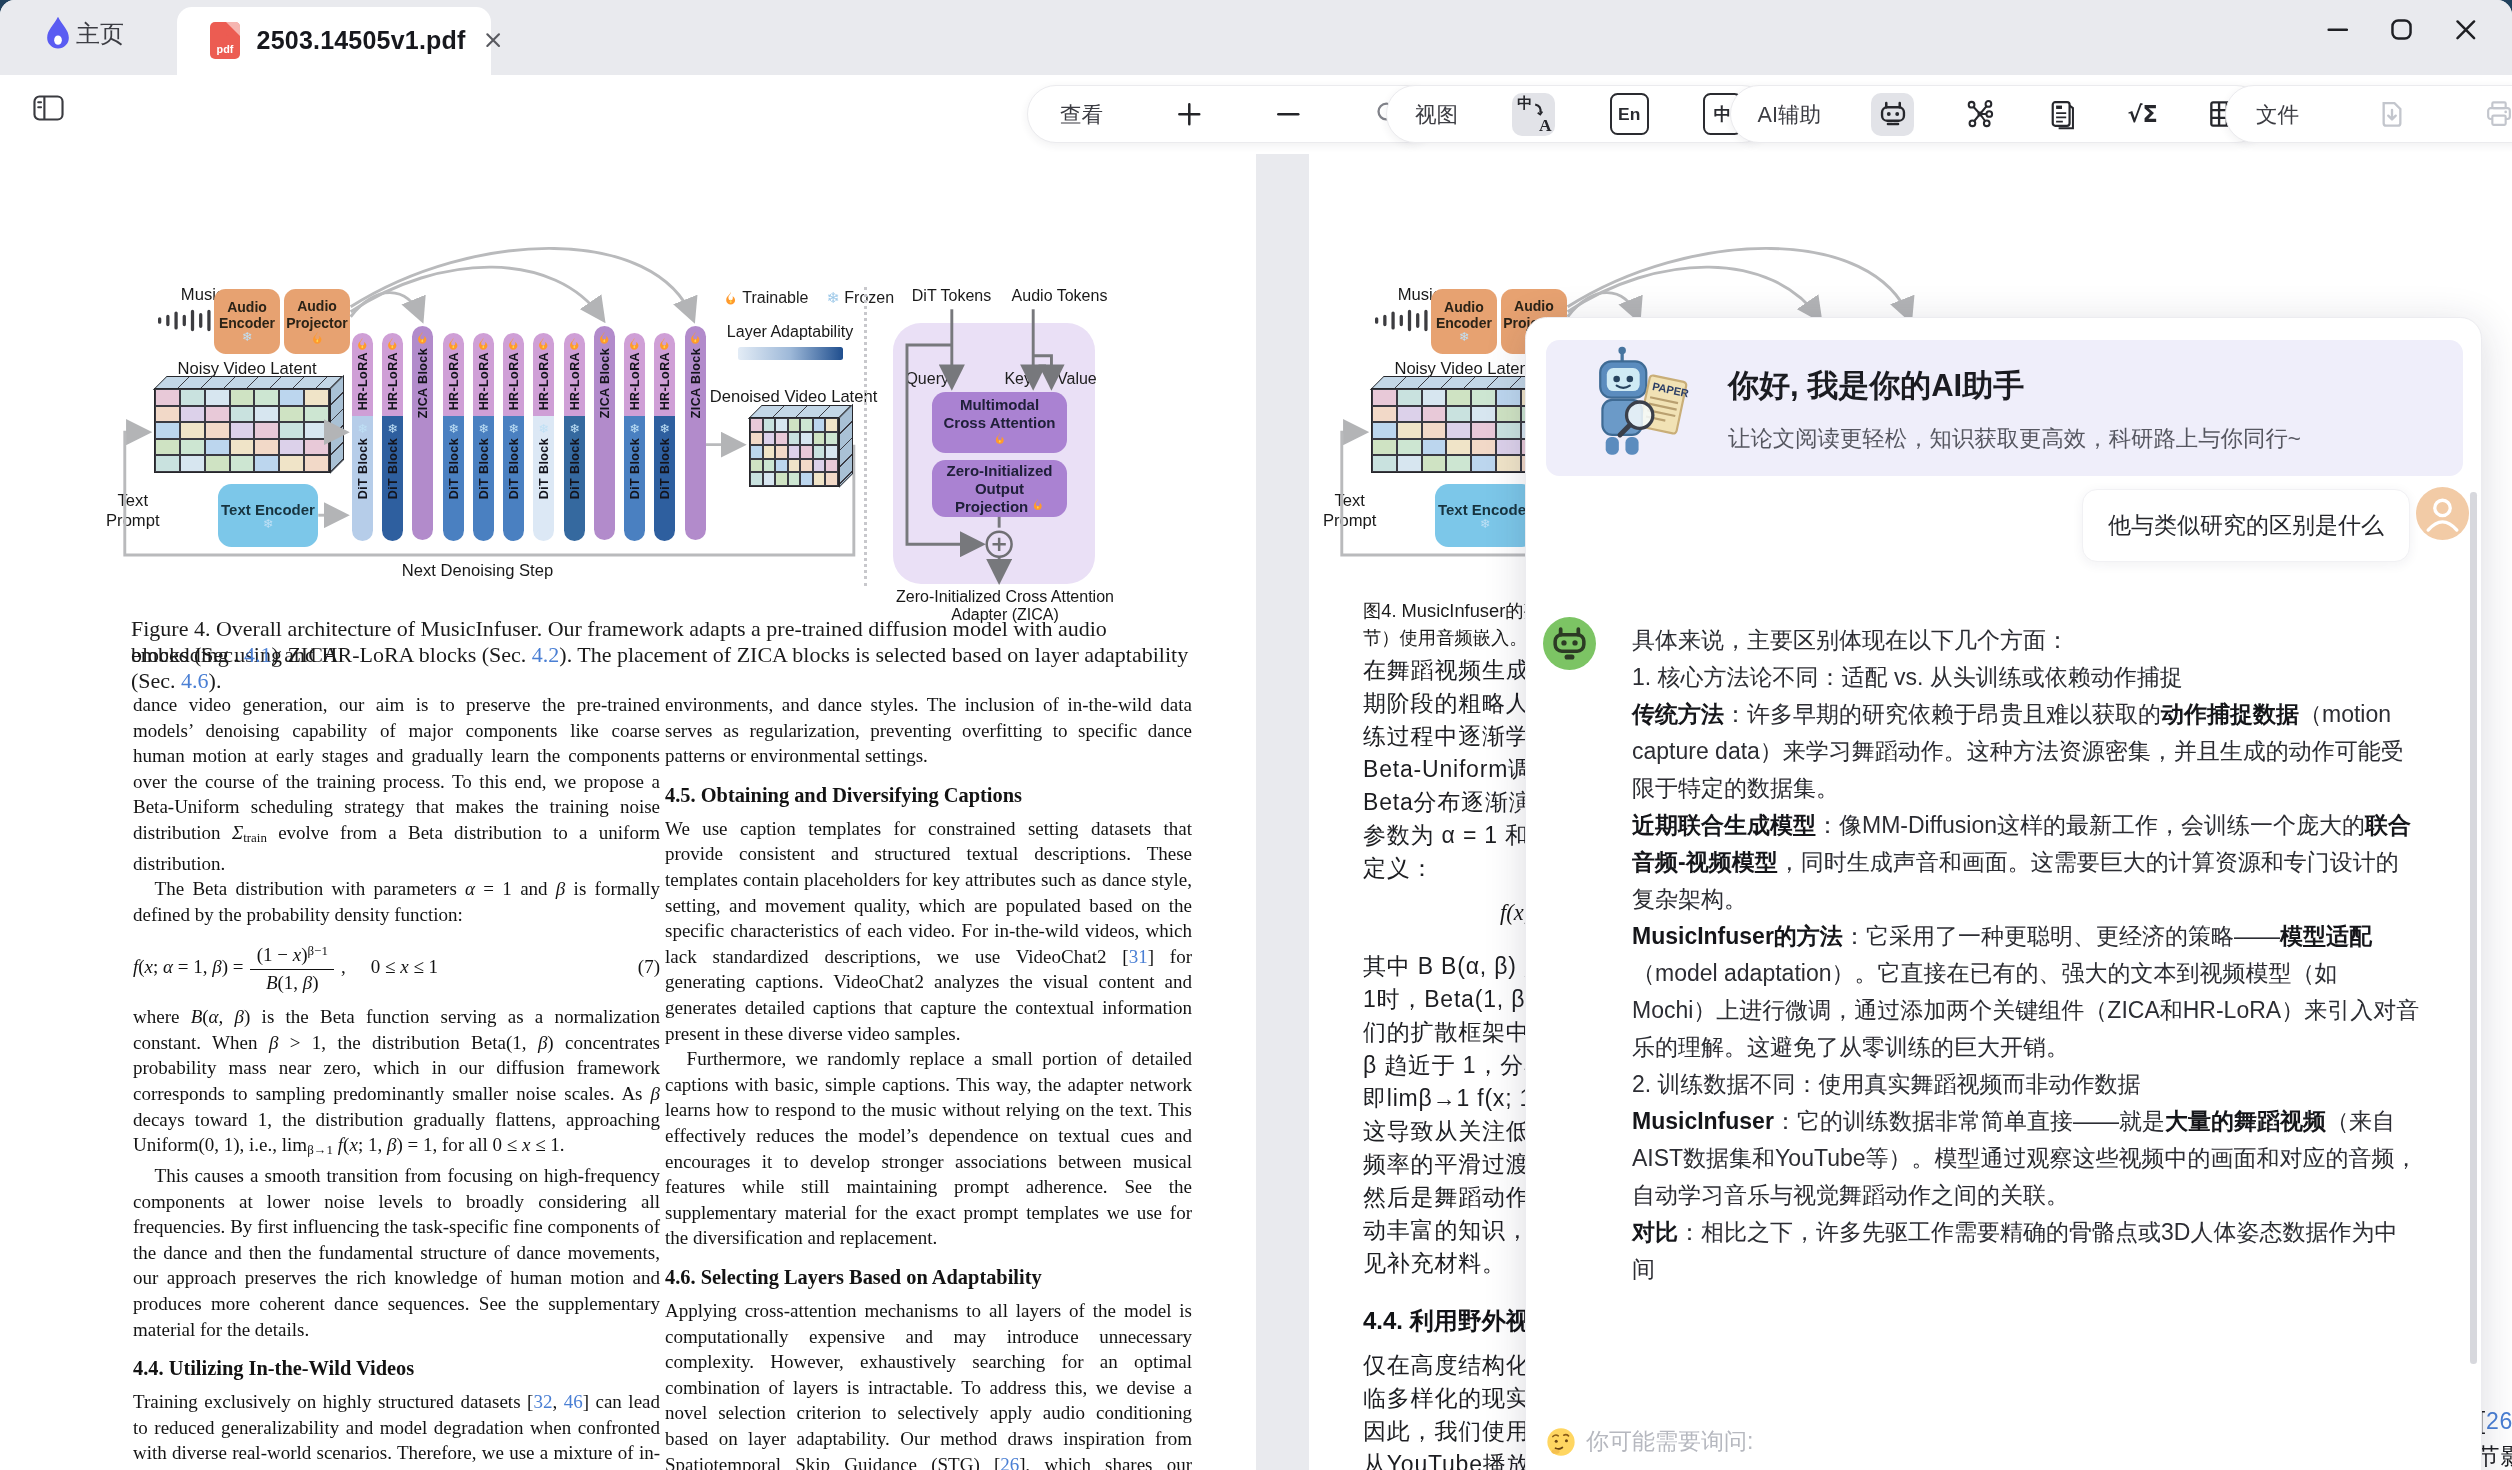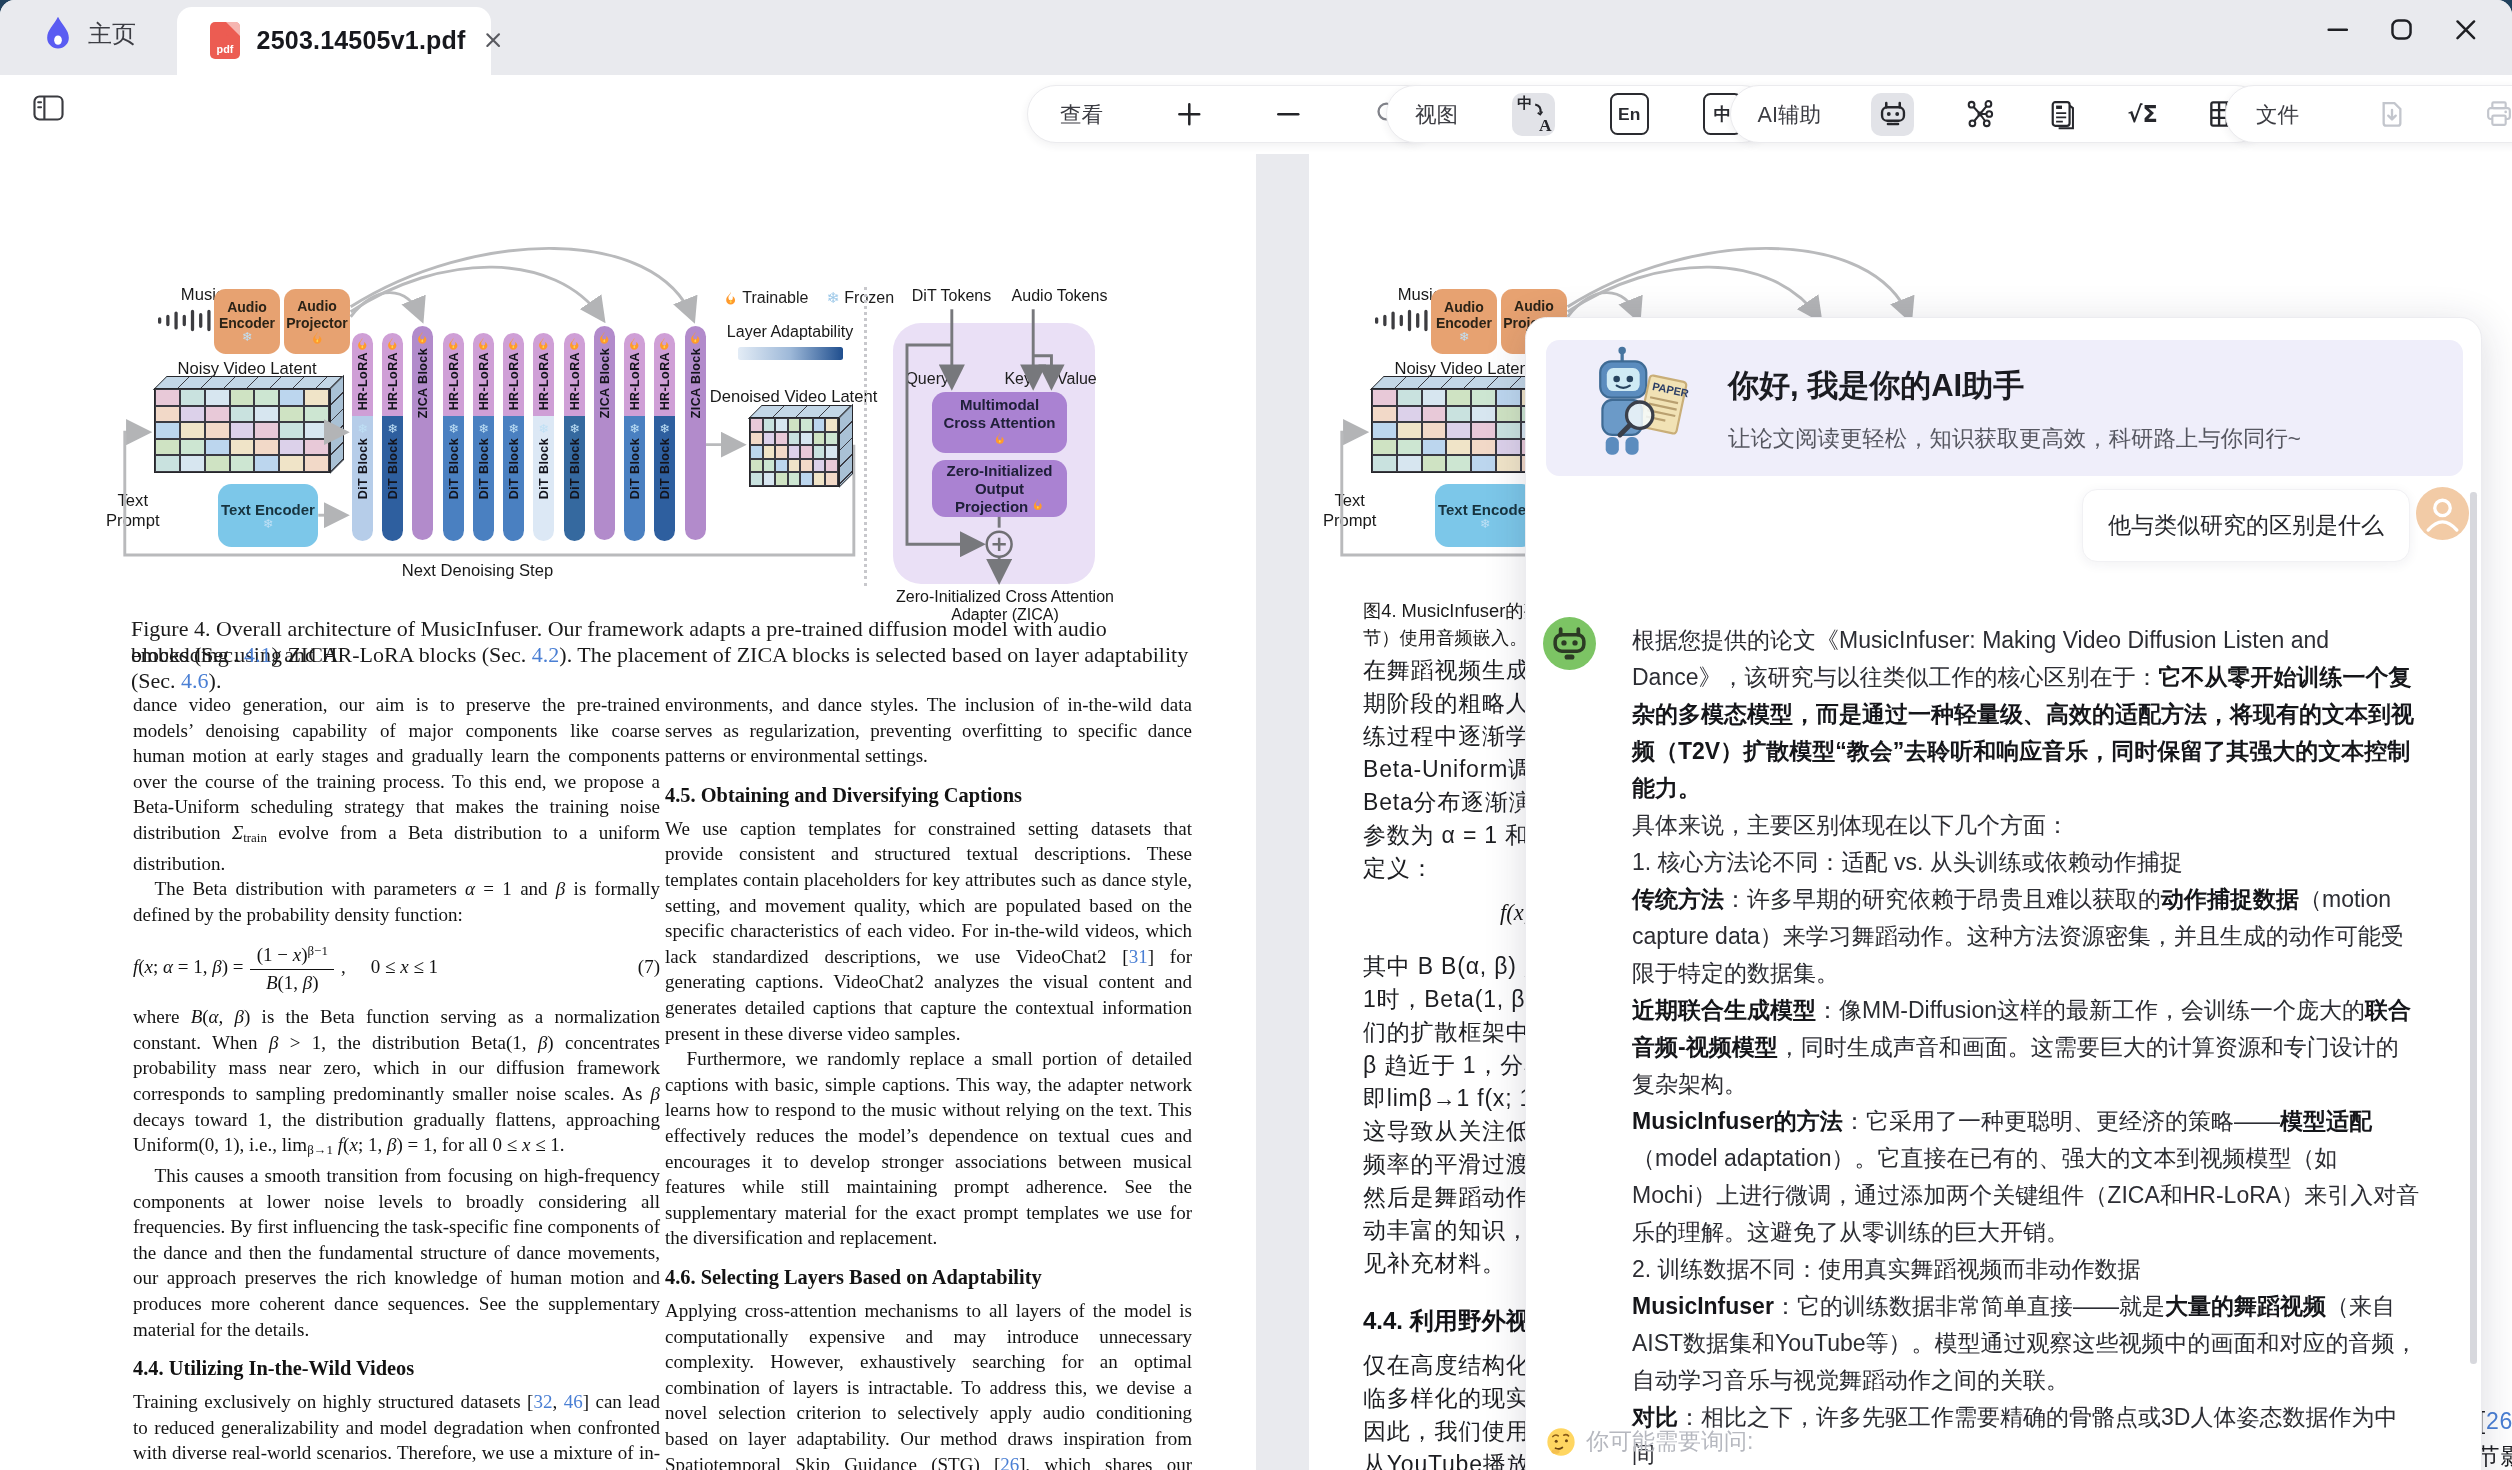--- a/index.html
+++ b/index.html
@@ -1,21 +1,21 @@
 <!DOCTYPE html>
 <html style="font-size:13.3px"><head>
 <meta charset="utf-8">
 <style>
   html,body{margin:0;padding:0;}
   body{width:2512px;height:1470px;background:#21415d;overflow:hidden;
        font-family:"Liberation Sans",sans-serif;-webkit-font-smoothing:antialiased;}
   #window{position:absolute;inset:0;border-radius:15px 15px 0 0;overflow:hidden;background:#fff;}
   
   #tabbar{position:absolute;left:0;top:0;right:0;height:75px;background:#e9eaee;}
-  .home{position:absolute;left:43px;top:15px;display:flex;align-items:center;gap:15px;}
+  .home{position:absolute;left:43px;top:15px;display:flex;align-items:center;gap:3px;}
   .home-label{font-size:24px;color:#3c3d43;}
   .tab{position:absolute;left:177px;top:6.6px;width:314px;height:68px;background:#fff;border-radius:15px 15px 0 0;display:flex;align-items:center;}
   .pdficon{position:relative;width:30px;height:37px;background:#ec5c52;border-radius:5px;margin-left:33px;flex:none;}
   .pdficon:after{content:"";position:absolute;right:0;top:0;border:7.5px solid;border-color:#fad7d3 #e9eaee00 #ec5c52 #ec5c52;border-radius:0 5px 0 3.3px;border-right-color:#f6b6b1;border-top-color:#f6b6b1;}
   .pdficon span{position:absolute;left:0;right:0;bottom:4.2px;text-align:center;color:#fff;font-size:10.8px;font-weight:bold;}
   .tabtitle{font-size:25px;font-weight:700;color:#17181d;margin-left:16.6px;letter-spacing:0.2px;}
   .tabclose{margin-left:18.3px;display:flex;align-items:center;}
   .winbtns{position:absolute;right:35px;top:18.3px;display:flex;gap:42px;align-items:center;}
   
   #toolbar{position:absolute;left:0;top:75px;right:0;height:79px;background:#fff;border-bottom:0.8px solid #f1f1f4;}
@@ -754,21 +754,20 @@
 
       <svg class="aiava" width="53" height="53" viewBox="0 0 48 48">
         <circle cx="24" cy="24" r="24" fill="#7cc464"></circle>
         <path d="M16 11 v5 M32 11 v5" stroke="#2c3b24" stroke-width="3.4" stroke-linecap="round"></path>
         <rect x="11" y="16" width="26" height="15" rx="6" fill="none" stroke="#2c3b24" stroke-width="3.2"></rect>
         <circle cx="19" cy="23.5" r="2.4" fill="#2c3b24"></circle>
           <circle cx="29" cy="23.5" r="2.4" fill="#2c3b24"></circle>
         <rect x="19.5" y="34" width="9" height="4.6" rx="2.3" fill="#2c3b24"></rect>
       </svg>
       <div id="chatBody">
-          <div class="chat-p"><span>根据您提供的论文《MusicInfuser: Making Video Diffusion Listen and Dance》，该研究与以往类似工作的核心区别在于：</span><span class="r-b">它不从零开始训练一个复杂的多模态模型，而是通过一种轻量级、高效的适配方法，将现有的文本到视频（T2V）扩散模型“教会”去聆听和响应音乐，同时保留了其强大的文本控制能力。</span></div>
           <div class="chat-p"><span>具体来说，主要区别体现在以下几个方面：</span></div>
           <div class="chat-p"><span>1. 核心方法论不同：适配 vs. 从头训练或依赖动作捕捉</span></div>
           <div class="chat-p"><span class="r-b">传统方法</span><span>：许多早期的研究依赖于昂贵且难以获取的</span><span class="r-b">动作捕捉数据</span><span>（motion capture data）来学习舞蹈动作。这种方法资源密集，并且生成的动作可能受限于特定的数据集。</span></div>
           <div class="chat-p"><span class="r-b">近期联合生成模型</span><span>：像MM-Diffusion这样的最新工作，会训练一个庞大的</span><span class="r-b">联合音频-视频模型</span><span>，同时生成声音和画面。这需要巨大的计算资源和专门设计的复杂架构。</span></div>
           <div class="chat-p"><span class="r-b">MusicInfuser的方法</span><span>：它采用了一种更聪明、更经济的策略——</span><span class="r-b">模型适配</span><span>（model adaptation）。它直接在已有的、强大的文本到视频模型（如Mochi）上进行微调，通过添加两个关键组件（ZICA和HR-LoRA）来引入对音乐的理解。这避免了从零训练的巨大开销。</span></div>
           <div class="chat-p"><span>2. 训练数据不同：使用真实舞蹈视频而非动作数据</span></div>
           <div class="chat-p"><span class="r-b">MusicInfuser</span><span>：它的训练数据非常简单直接——就是</span><span class="r-b">大量的舞蹈视频</span><span>（来自AIST数据集和YouTube等）。模型通过观察这些视频中的画面和对应的音频，自动学习音乐与视觉舞蹈动作之间的关联。</span></div>
           <div class="chat-p"><span class="r-b">对比</span><span>：相比之下，许多先驱工作需要精确的骨骼点或3D人体姿态数据作为中间</span></div>
         </div>
 

